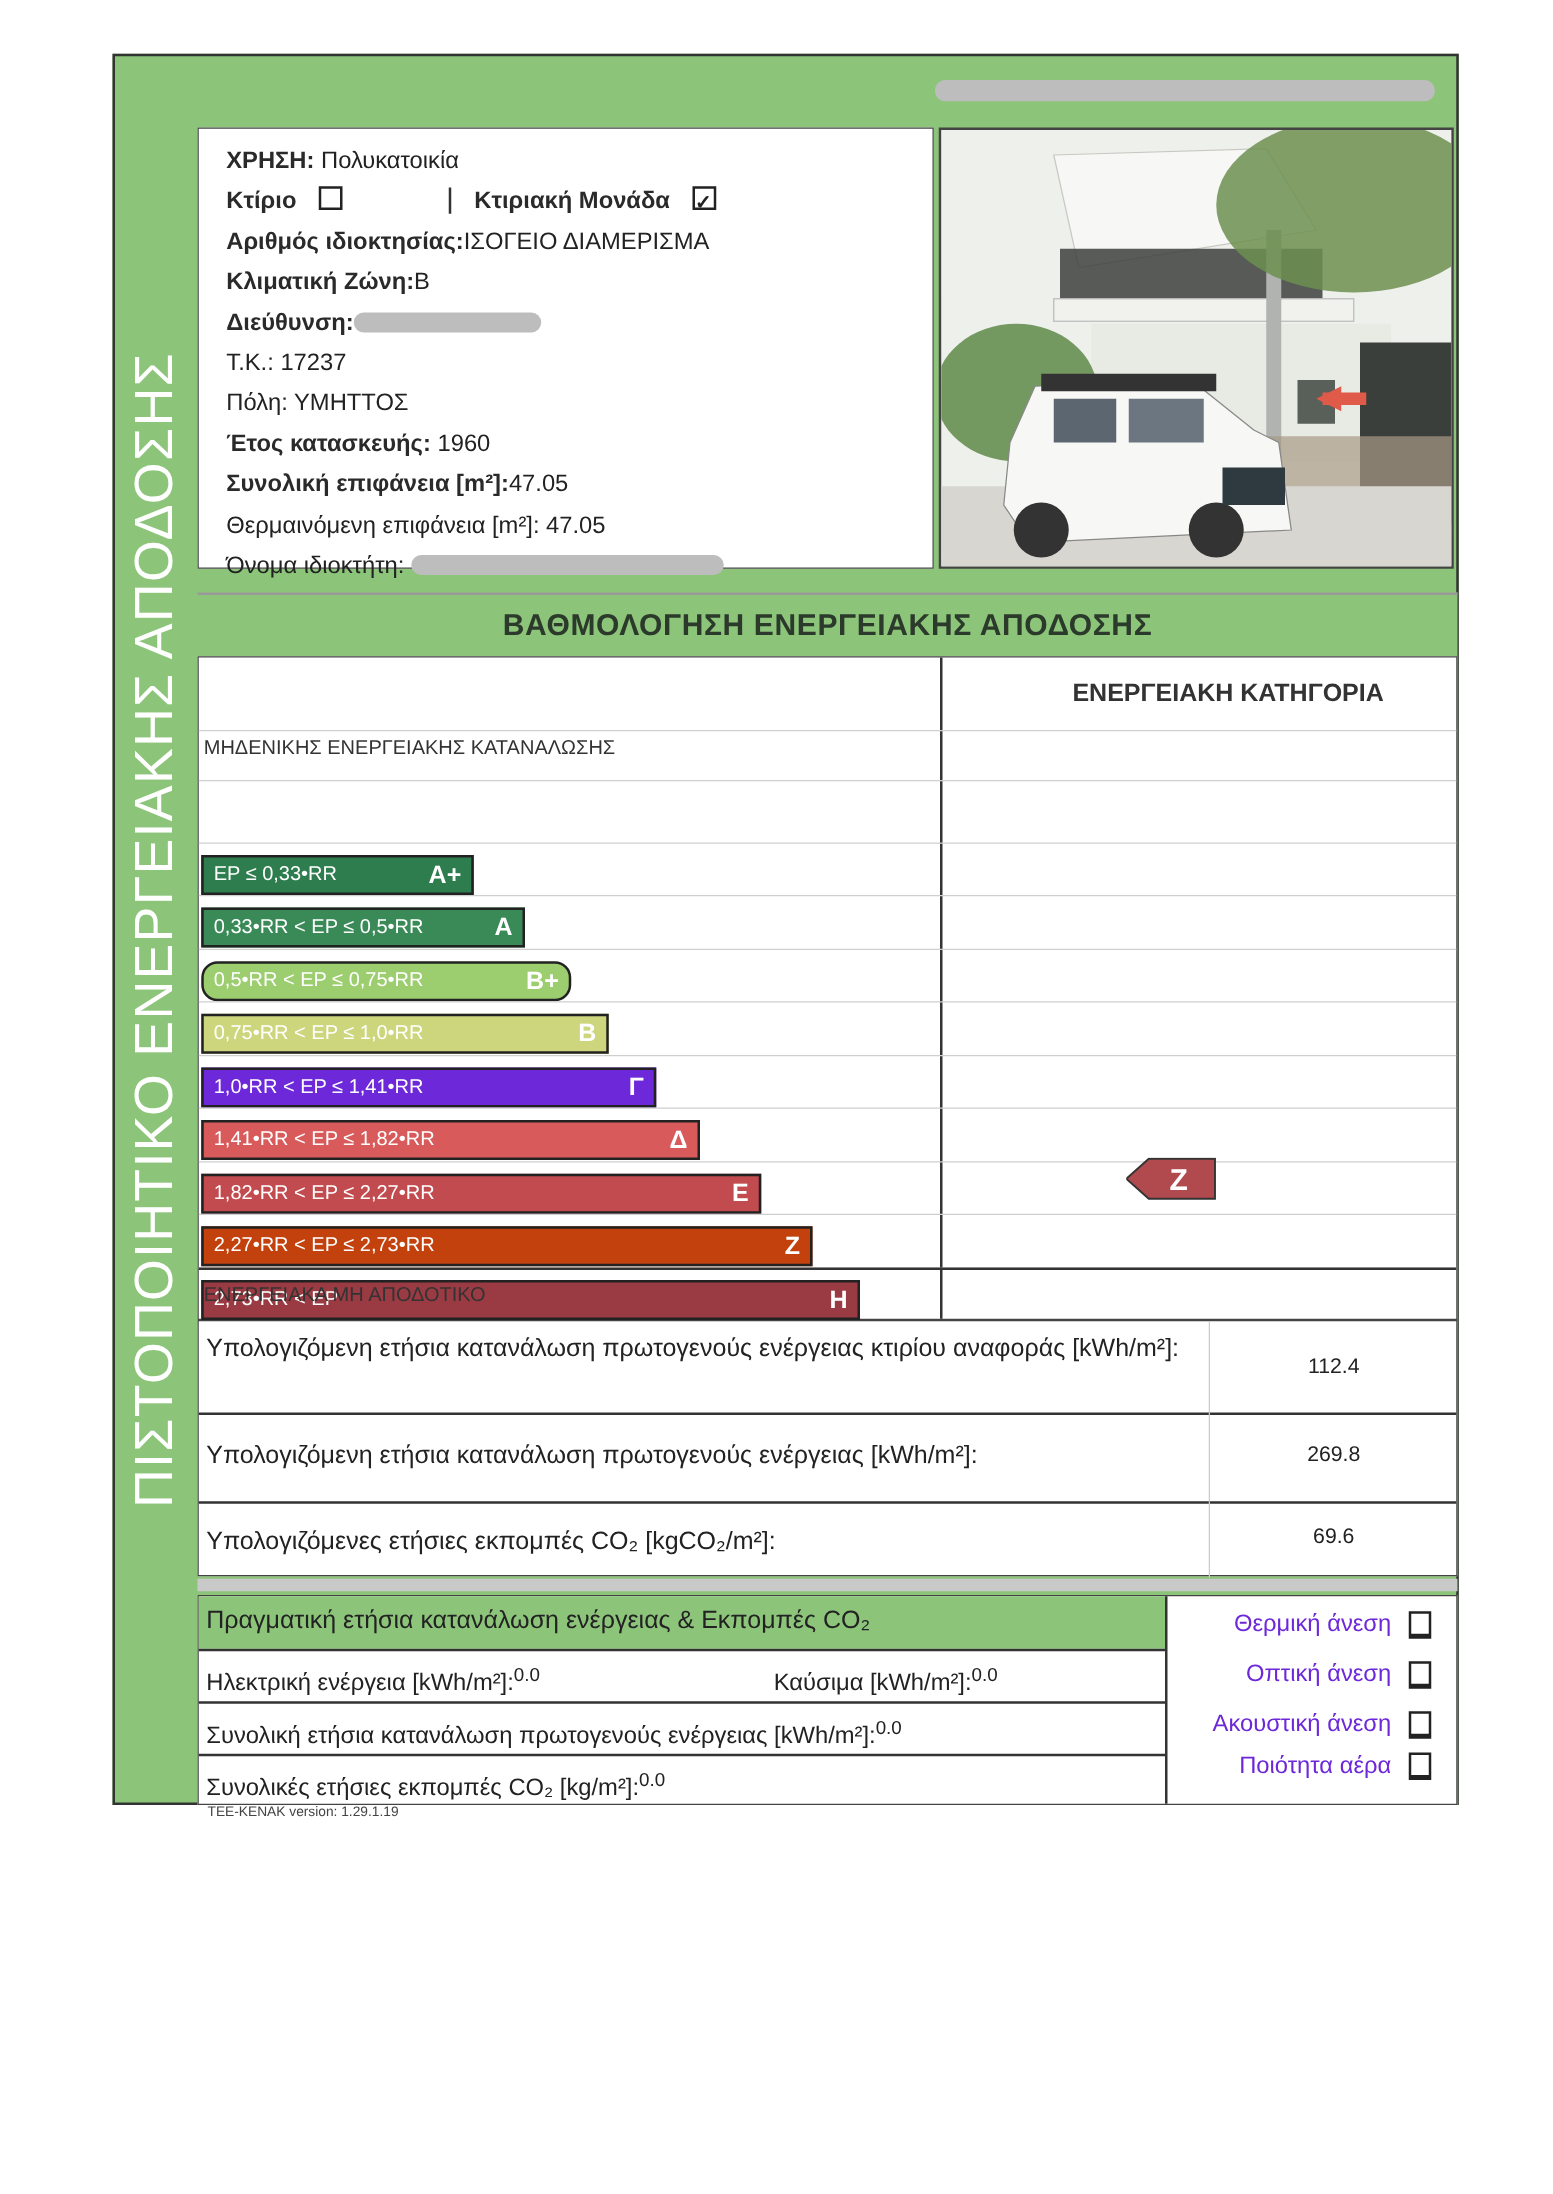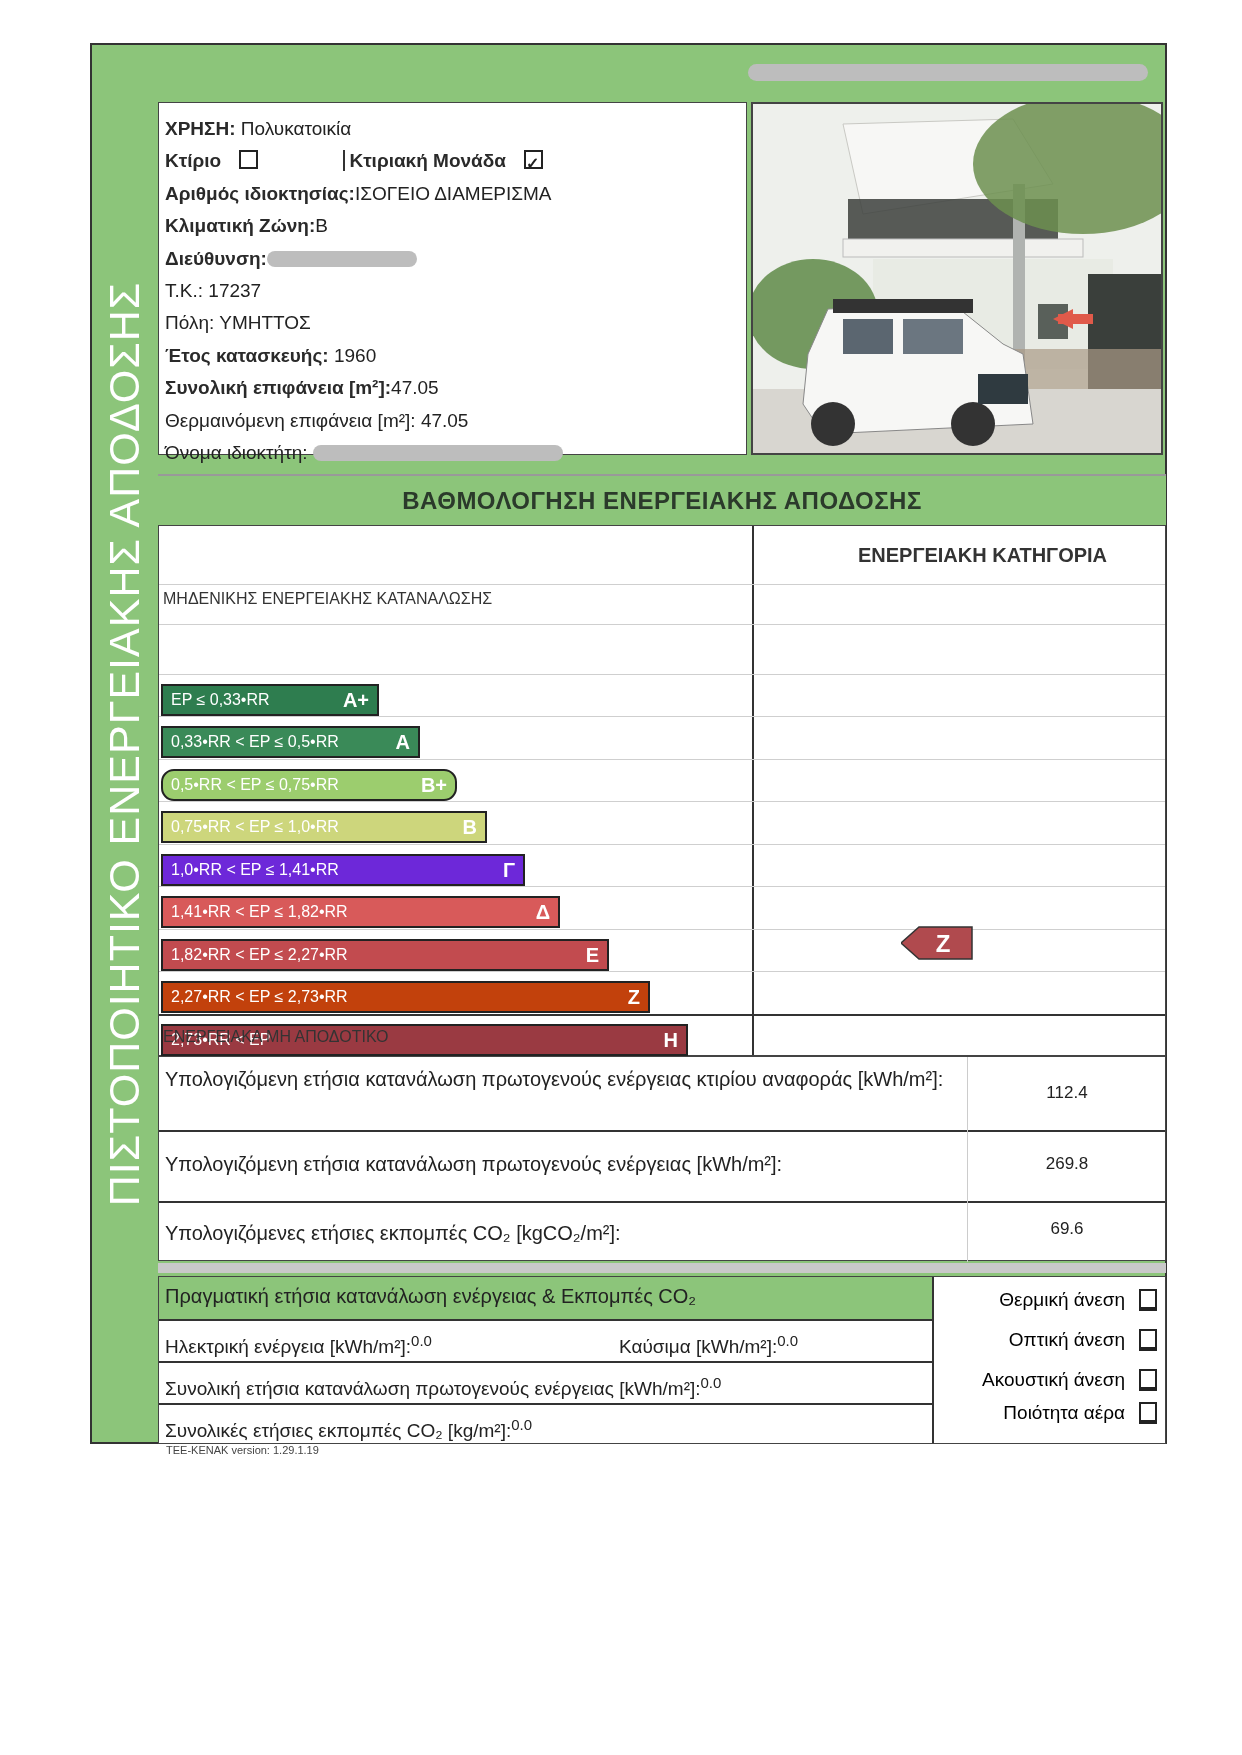--- a/index.html
+++ b/index.html
@@ -5,21 +5,21 @@
   html, body { margin:0; padding:0; }
   body { width:1242px; height:1755px; background:#ffffff; position:relative; overflow:hidden;
          font-family:"Liberation Sans", sans-serif; color:#1f1f1f; }
   .abs { position:absolute; box-sizing:border-box; }
   .frame { left:90px; top:43px; width:1077px; height:1401px; background:#8cc57a; border:2px solid #333; }
   .vtitle { left:90px; top:43px; width:68px; height:1401px; }
   .vtitle span { position:absolute; left:50%; top:50%; transform:translate(-50%,-50%) rotate(-90deg);
                  white-space:nowrap; color:#ffffff; font-size:43px; letter-spacing:1px; font-family:"Liberation Sans", sans-serif; }
   .redact-top { left:748px; top:64px; width:400px; height:17px; background:#bdbdbd; border-radius:9px; }
   .info { left:158px; top:102px; width:589px; height:353px; background:#fff; border:1px solid #444; padding:10px 6px; }
-  .info .row { font-size:19px; line-height:32.4px; white-space:nowrap; color:#222; }
+  .info .row { font-size:19px; line-height:32.4px; white-space:nowrap; color:#222;margin-left:16px; }
   .info .lbl { font-weight:bold; color:#2a2a2a; }
   .chk { display:inline-block; width:15px; height:15px; border:2px solid #222; vertical-align:-2px; margin-left:18px; position:relative; }
   .chk.on::after { content:"✓"; position:absolute; left:0px; top:-4px; font-size:16px; font-weight:bold; }
   .redact { display:inline-block; background:#bdbdbd; border-radius:10px; height:16px; vertical-align:-2px; }
   .photo { left:751px; top:102px; width:412px; height:353px; border:2px solid #444; overflow:hidden;
            background:linear-gradient(180deg,#f4f4f2 0%,#e9ebe6 40%,#cfd3c8 60%,#d9d8d2 100%); }
   .heading { left:158px; top:474px; width:1008px; height:51px; background:#8cc57a; border-top:2px solid #999;
              display:flex; align-items:center; justify-content:center; font-size:24px; font-weight:bold; color:#2b3a2b; letter-spacing:.5px; }
   .rating { left:158px; top:525px; width:1008px; height:531px; background:#fff; border:1px solid #444; }
   .rating .vdiv { position:absolute; left:593px; top:0; width:2px; height:100%; background:#333; }
@@ -39,38 +39,38 @@
   .vrow .v { position:absolute; left:810px; width:196px; text-align:center; font-size:17px; color:#222; }
   .vrow .vdiv2 { position:absolute; left:808px; top:0; height:100%; width:1px; background:#ccc; }
   .sep { left:158px; top:1263px; width:1008px; height:10px; background:#c9c9c9; }
   .real { left:158px; top:1276px; width:1008px; height:168px; background:#fff; border:1px solid #444; }
   .real .hdr { position:absolute; left:0; top:0; width:773px; height:42px; background:#8cc57a; font-size:20px; color:#222;
                padding:8px 6px; box-sizing:border-box; }
   .real .r { position:absolute; left:0; width:773px; font-size:19px; color:#222; padding:0 6px; box-sizing:border-box; border-top:2px solid #333; height:42px; line-height:40px;}
   .real .r sup { font-size:15px; }
   .real .rdiv { position:absolute; left:773px; top:0; width:2px; height:100%; background:#333; }
   .comfort { position:absolute; left:776px; width:230px; height:40px; display:flex; align-items:center; justify-content:flex-end;
-             padding-right:8px; font-size:19px; color:#000000; box-sizing:border-box; }
+             padding-right:20px; font-size:19px; color:#6d28d9; box-sizing:border-box; }
   .comfort .cb { width:14px; height:16px; border:2px solid #222; margin-left:14px; border-bottom-width:4px; }
   .version { left:166px; top:1444px; font-size:11px; color:#444; }
 </style>
 </head>
 <body>
 
 <div class="abs frame"></div>
 <div class="abs vtitle">
     <span>ΠΙΣΤΟΠΟΙΗΤΙΚΟ ΕΝΕΡΓΕΙΑΚΗΣ ΑΠΟΔΟΣΗΣ</span>
   </div>
 <div class="abs redact-top"></div>
 
 <div class="abs info">
   <div class="row"><span class="lbl">ΧΡΗΣΗ:</span> <span>Πολυκατοικία</span></div>
   <div class="row">
     <span class="lbl">Κτίριο</span><span class="chk"></span>
-    <span class="lbl" style="margin-left:80px;border-left:2px solid #333;padding-left:4px">Κτιριακή Μονάδα</span><span class="chk on"></span>
+    <span class="lbl" style="margin-left:80px;border-left:2px solid #333;padding-left:18px">Κτιριακή Μονάδα</span><span class="chk on"></span>
   </div>
   <div class="row"><span class="lbl">Αριθμός ιδιοκτησίας:</span><span>ΙΣΟΓΕΙΟ ΔΙΑΜΕΡΙΣΜΑ</span></div>
   <div class="row"><span class="lbl">Κλιματική Ζώνη:</span><span>Β</span></div>
   <div class="row"><span class="lbl">Διεύθυνση:</span><span class="redact" style="width:150px"></span></div>
   <div class="row"><span>Τ.Κ.:</span> <span>17237</span></div>
   <div class="row"><span>Πόλη:</span> <span>ΥΜΗΤΤΟΣ</span></div>
   <div class="row"><span class="lbl">Έτος κατασκευής:</span> <span>1960</span></div>
   <div class="row"><span class="lbl">Συνολική επιφάνεια [m²]:</span><span>47.05</span></div>
   <div class="row"><span>Θερμαινόμενη επιφάνεια [m²]:</span> <span>47.05</span></div>
   <div class="row"><span>Όνομα ιδιοκτήτη:</span> <span class="redact" style="width:250px"></span></div>

